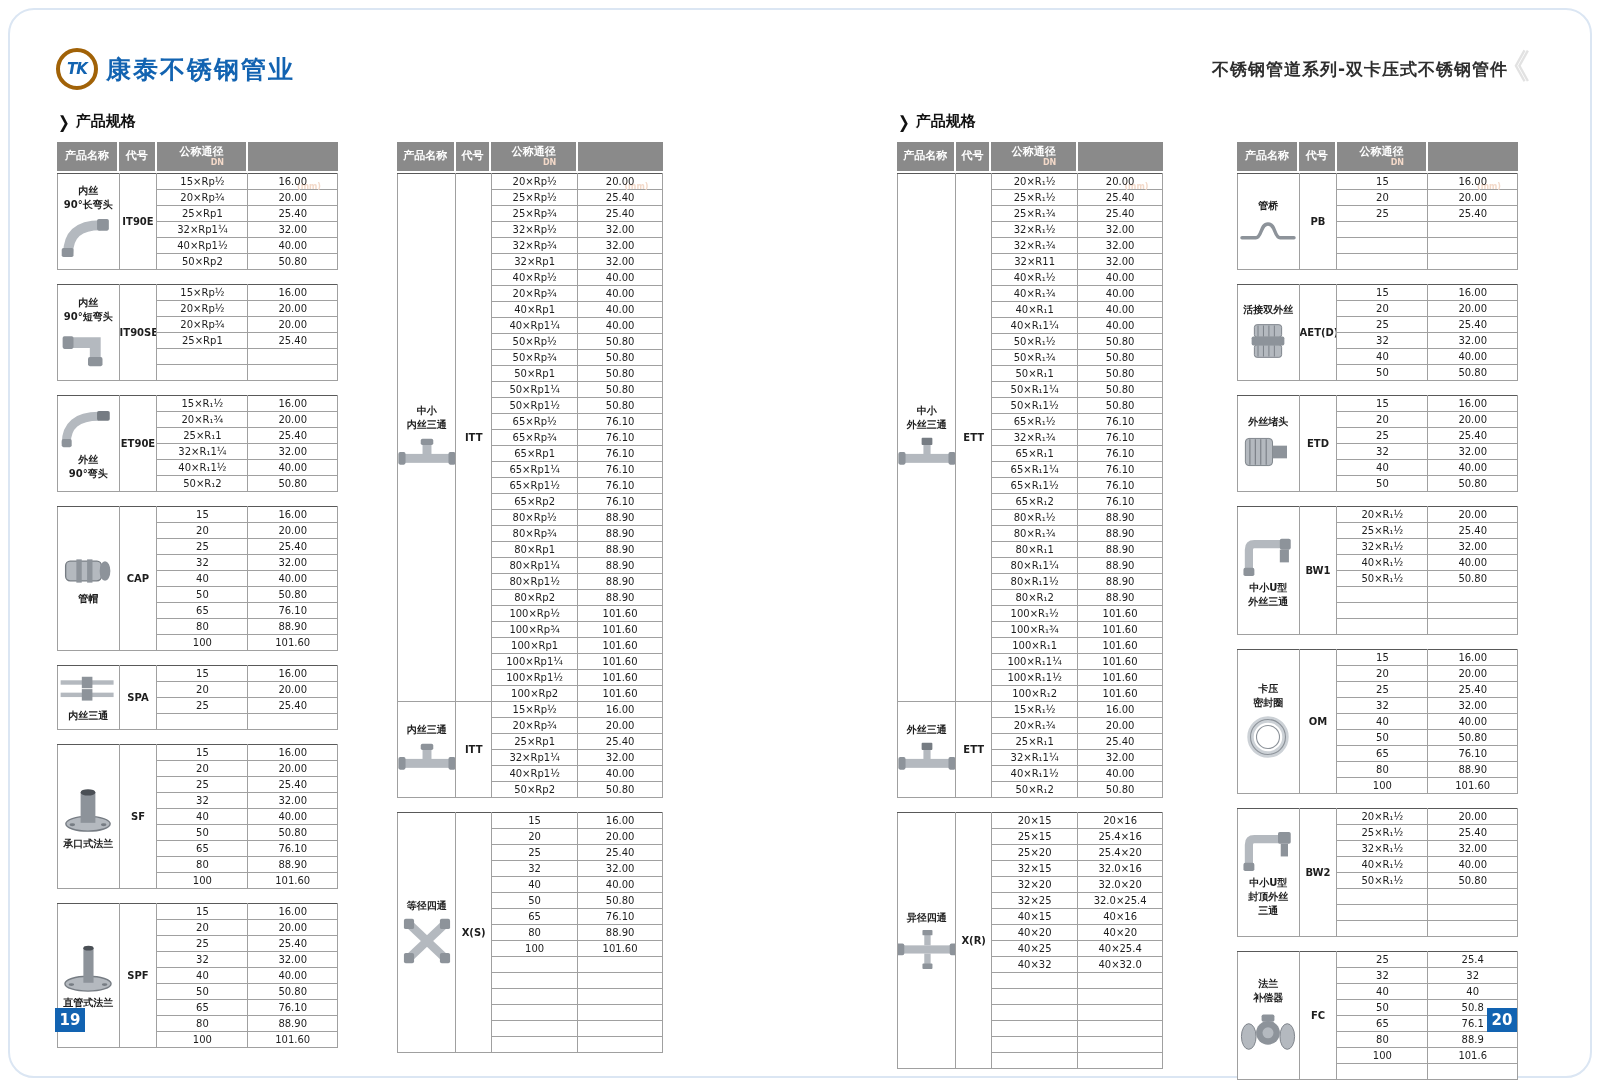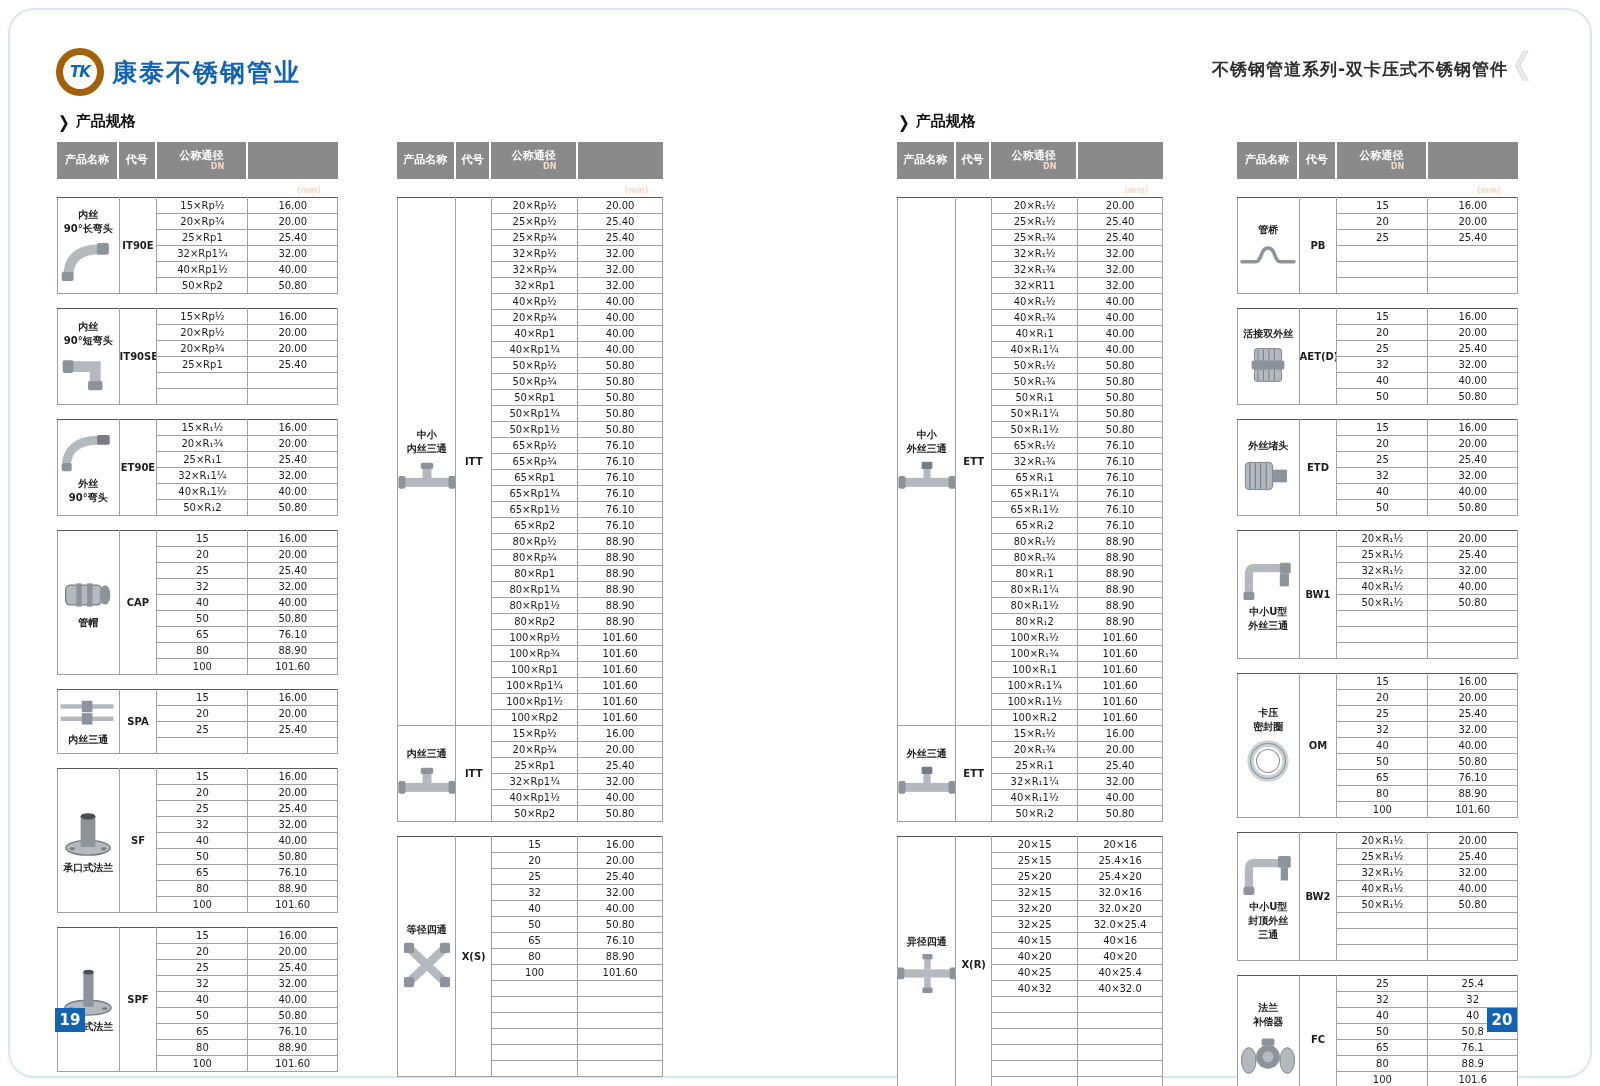--- a/index.html
+++ b/index.html
@@ -2,39 +2,39 @@
 <html><head>
 <meta charset="utf-8">
 <style>
   html,body{margin:0;padding:0;background:#fff;}
   body{width:1600px;height:1086px;position:relative;overflow:hidden;
        font-family:"DejaVu Sans","Liberation Sans",sans-serif;color:#222;}
   .page-frame{position:absolute;inset:8px;border:2px solid #dbe6f3;border-radius:26px;pointer-events:none;}
 
   
   .brand{position:absolute;left:56px;top:48px;display:flex;align-items:center;gap:8px;}
-  .brand-badge{width:34px;height:34px;border:7px solid #a16207;border-radius:50%;
+  .brand-badge{width:34px;height:34px;border:4px solid #a16207;border-radius:50%;
     display:flex;align-items:center;justify-content:center;color:#1263b1;
     font-weight:bold;font-style:italic;font-size:15px;letter-spacing:-1px;}
   .brand-name{color:#1263b1;font-weight:bold;font-size:25px;letter-spacing:2px;}
   .doc-title{position:absolute;right:92px;top:58px;font-weight:bold;font-size:17px;color:#2e2e2e;letter-spacing:1px;}
   .corner-chevron{position:absolute;right:70px;top:44px;font-size:34px;color:#e2e2e2;font-weight:bold;}
 
   
   .section-title{position:absolute;top:112px;display:flex;align-items:center;gap:6px;
     font-weight:bold;font-size:15px;color:#111;}
   .section-title .chev{color:#111;font-size:14px;font-weight:bold;transform:scaleY(1.2);}
   #section-left{left:58px;} #section-right{left:898px;}
 
   
   .column{position:absolute;top:142px;display:flex;flex-direction:column;gap:14px;}
   .col1{left:57px;width:281px;} .col2{left:397px;width:266px;}
   .col3{left:897px;width:266px;} .col4{left:1237px;width:281px;}
 
-  .hdr{display:flex;height:37px;margin-bottom:18px;justify-content:center;}
+  .hdr{display:flex;height:29px;margin-bottom:2px;}
   .hdr .hc{box-sizing:border-box;background:#8a8a8a;color:#fff;display:flex;flex-direction:column;
     align-items:center;justify-content:center;font-weight:bold;font-size:11px;line-height:1.15;
     border-right:2px solid #fff;}
   .hdr .hc:last-child{border-right:none;}
   .hdr .sub{font-size:8px;font-weight:bold;color:#f3d9c9;padding-left:32px;}
   .w1{width:22%;} .w2{width:13.5%;} .w3{width:32.5%;} .w4{width:32%;gap:48px;}
 
   table.spec{width:100%;border-collapse:collapse;table-layout:fixed;border:1.5px solid #595959;background:#fff;}
   table.spec td{height:15px;padding:0;text-align:center;vertical-align:middle;
     font-size:10px;color:#1d1d1d;border:1px solid #a0a0a0;overflow:hidden;white-space:nowrap;}

